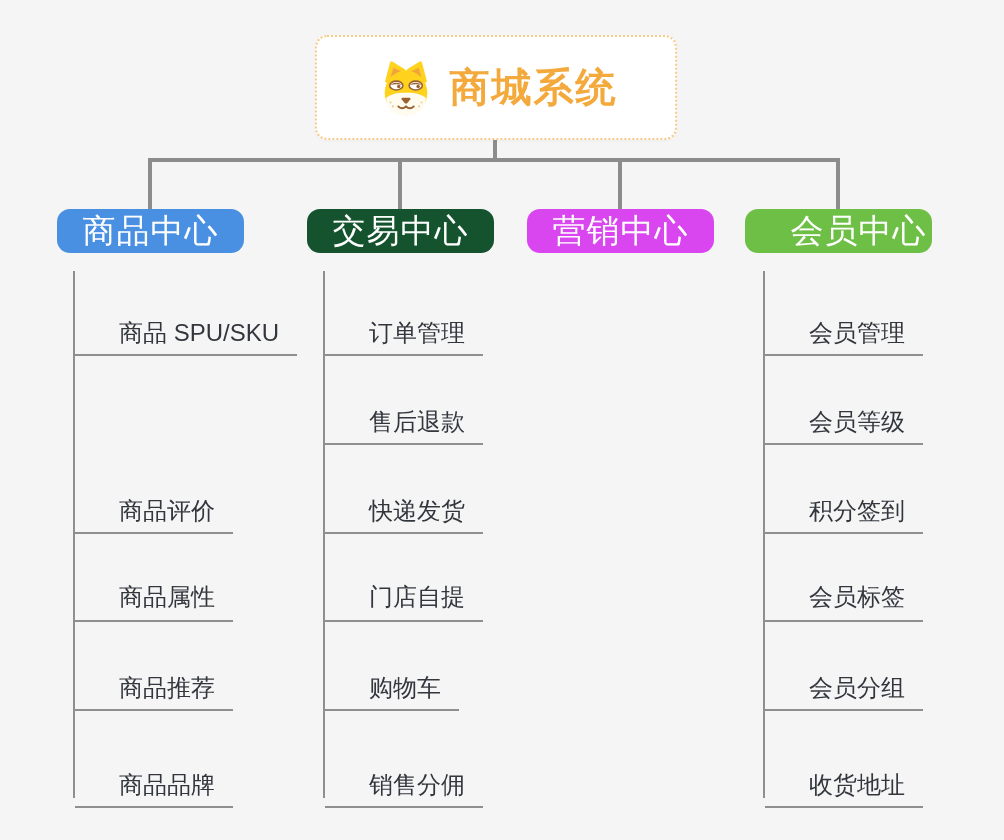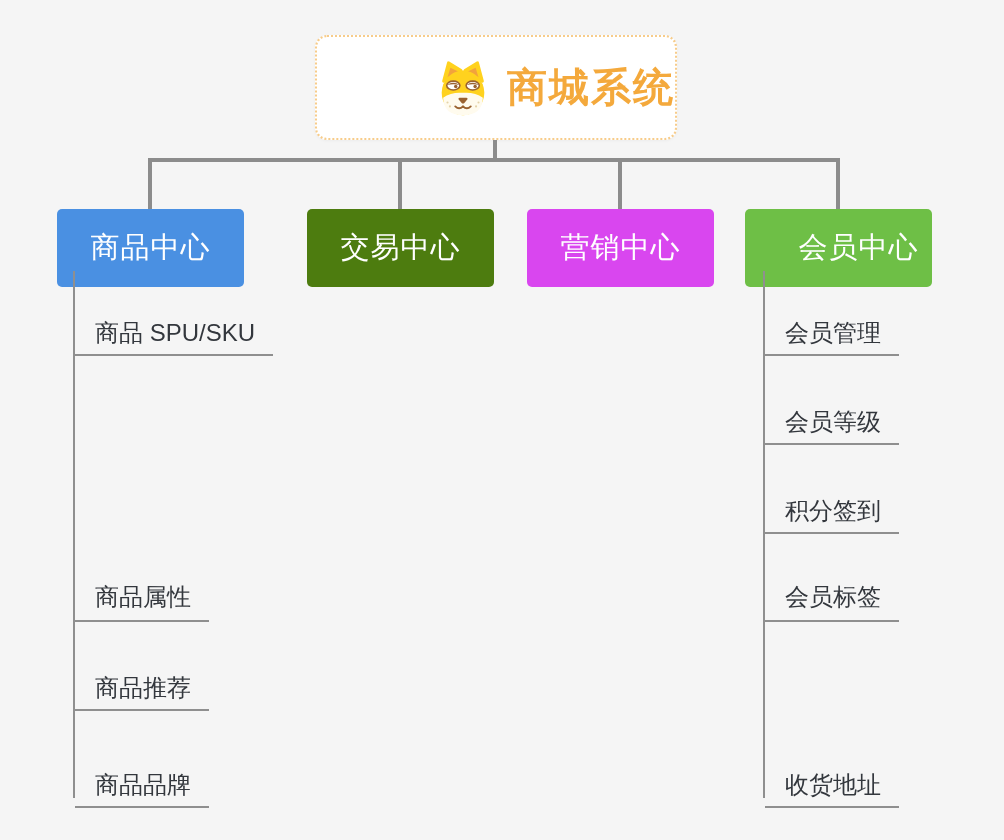--- a/index.html
+++ b/index.html
@@ -13,21 +13,21 @@
 
   
   .root-node {
     position: absolute;
     left: 315px; top: 35px;
     width: 362px; height: 105px;
     background: #ffffff;
     border: 2px dotted #f7cc8a;
     border-radius: 12px;
     box-sizing: border-box;
-    display: flex; align-items: center; justify-content: flex-end;
+    display: flex; align-items: center; justify-content: center;
     gap: 13px;
     box-shadow: 0 1px 3px rgba(0,0,0,0.04);
   }
   .root-title {
     color: #f4a93c;
     font-size: 40px;
     font-weight: 600;
     letter-spacing: 2px;
     white-space: nowrap;
   }
@@ -39,26 +39,26 @@
   .line-horizontal  { left: 148px; top: 158px; width: 692px; height: 4px; }
   .line-drop        { top: 162px; width: 4px; height: 47px; }
   .line-drop-1 { left: 148px; }
   .line-drop-2 { left: 398px; }
   .line-drop-3 { left: 618px; }
   .line-drop-4 { left: 836px; }
 
   
   .branch-box {
     position: absolute;
-    top: 209px; height: 78px; width: 187px;
-    border-radius: 5px;
+    top: 209px; height: 44px; width: 187px;
+    border-radius: 13px;
     box-sizing: border-box;
     display: flex; align-items: center; justify-content: center;
     color: #ffffff;
-    font-size: 29px;
+    font-size: 33px;
     letter-spacing: 1px;
     cursor: default;
   }
   .branch-box-1 { left: 57px; }
   .branch-box-2 { left: 307px; }
   .branch-box-3 { left: 527px; }
   .branch-box-4 { left: 745px; }
 
   
   .branch-column {
@@ -69,21 +69,21 @@
     border-left: 2px solid #8f8f8f;
   }
   .branch-column-1 { left: 73px; }
   .branch-column-2 { left: 323px; }
   .branch-column-3 { left: 543px; }
   .branch-column-4 { left: 763px; }
 
   .child-node {
     position: absolute;
     left: 0;
-    padding: 0 18px 6px 20px;
+    padding: 0 18px 6px 44px;
     border-bottom: 2px solid #8f8f8f;
     font-size: 24px;
     line-height: 30px;
     color: #33373d;
     white-space: nowrap;
     width: max-content;
   }
   .child-top-0 { top: 47px;  }
   .child-top-1 { top: 136px; }
   .child-top-2 { top: 225px; }
@@ -130,40 +130,50 @@
   <div class="line line-root-drop" style="background: rgb(140, 140, 140);"></div>
   <div class="line line-horizontal" style="background: rgb(140, 140, 140);"></div>
   <div class="line line-drop line-drop-1" style="background: rgb(140, 140, 140);"></div>
   <div class="line line-drop line-drop-2" style="background: rgb(140, 140, 140);"></div>
   <div class="line line-drop line-drop-3" style="background: rgb(140, 140, 140);"></div>
   <div class="line line-drop line-drop-4" style="background: rgb(140, 140, 140);"></div>
 
   <div class="branch-box branch-box-1" style="background: rgb(74, 144, 226);">
     <span>商品中心</span>
   </div>
-  <div class="branch-box branch-box-2" style="background: #4d7c0f;">
+  <div class="branch-box branch-box-2" style="background: #14532d;">
     <span>交易中心</span>
   </div>
   <div class="branch-box branch-box-3" style="background: #d946ef;">
     <span>营销中心</span>
   </div>
   <div class="branch-box branch-box-4" style="background: rgb(110, 191, 70); padding-left: 40px;">
     <span>会员中心</span>
   </div>
 
   <div class="branch-column branch-column-1">
     <div class="child-node child-top-0">商品 SPU/SKU</div>
+    <div class="child-node child-top-2">商品评价</div>
     <div class="child-node child-top-3">商品属性</div>
     <div class="child-node child-top-4">商品推荐</div>
     <div class="child-node child-top-5">商品品牌</div>
   </div>
 
+  <div class="branch-column branch-column-2">
+    <div class="child-node child-top-0">订单管理</div>
+    <div class="child-node child-top-1">售后退款</div>
+    <div class="child-node child-top-2">快递发货</div>
+    <div class="child-node child-top-3">门店自提</div>
+    <div class="child-node child-top-4">购物车</div>
+    <div class="child-node child-top-5">销售分佣</div>
+  </div>
 
 
   <div class="branch-column branch-column-4">
     <div class="child-node child-top-1">会员等级</div>
     <div class="child-node child-top-0">会员管理</div>
     <div class="child-node child-top-3">会员标签</div>
     <div class="child-node child-top-2">积分签到</div>
+    <div class="child-node child-top-4">会员分组</div>
     <div class="child-node child-top-5">收货地址</div>
   </div>
 
 </div>
 
 </body></html>

